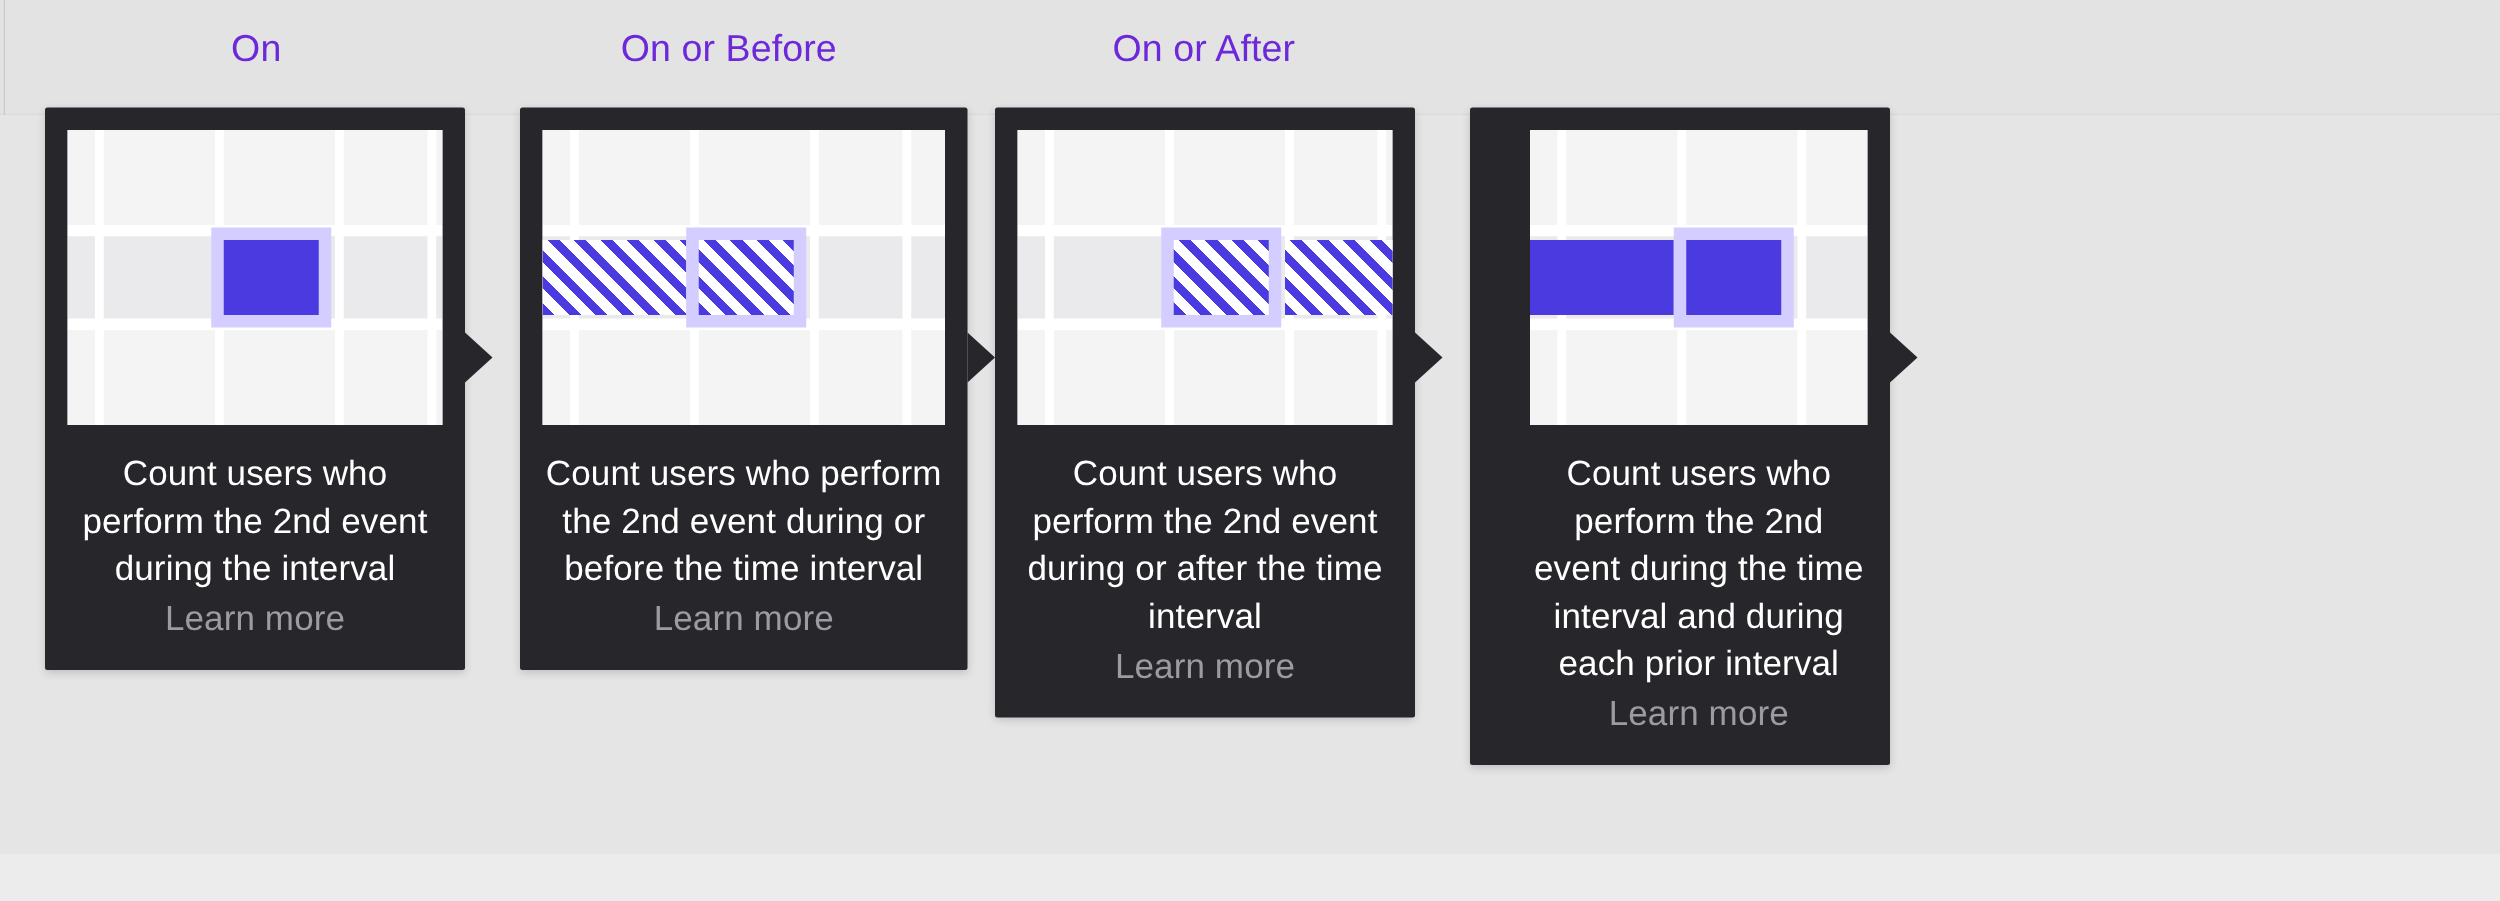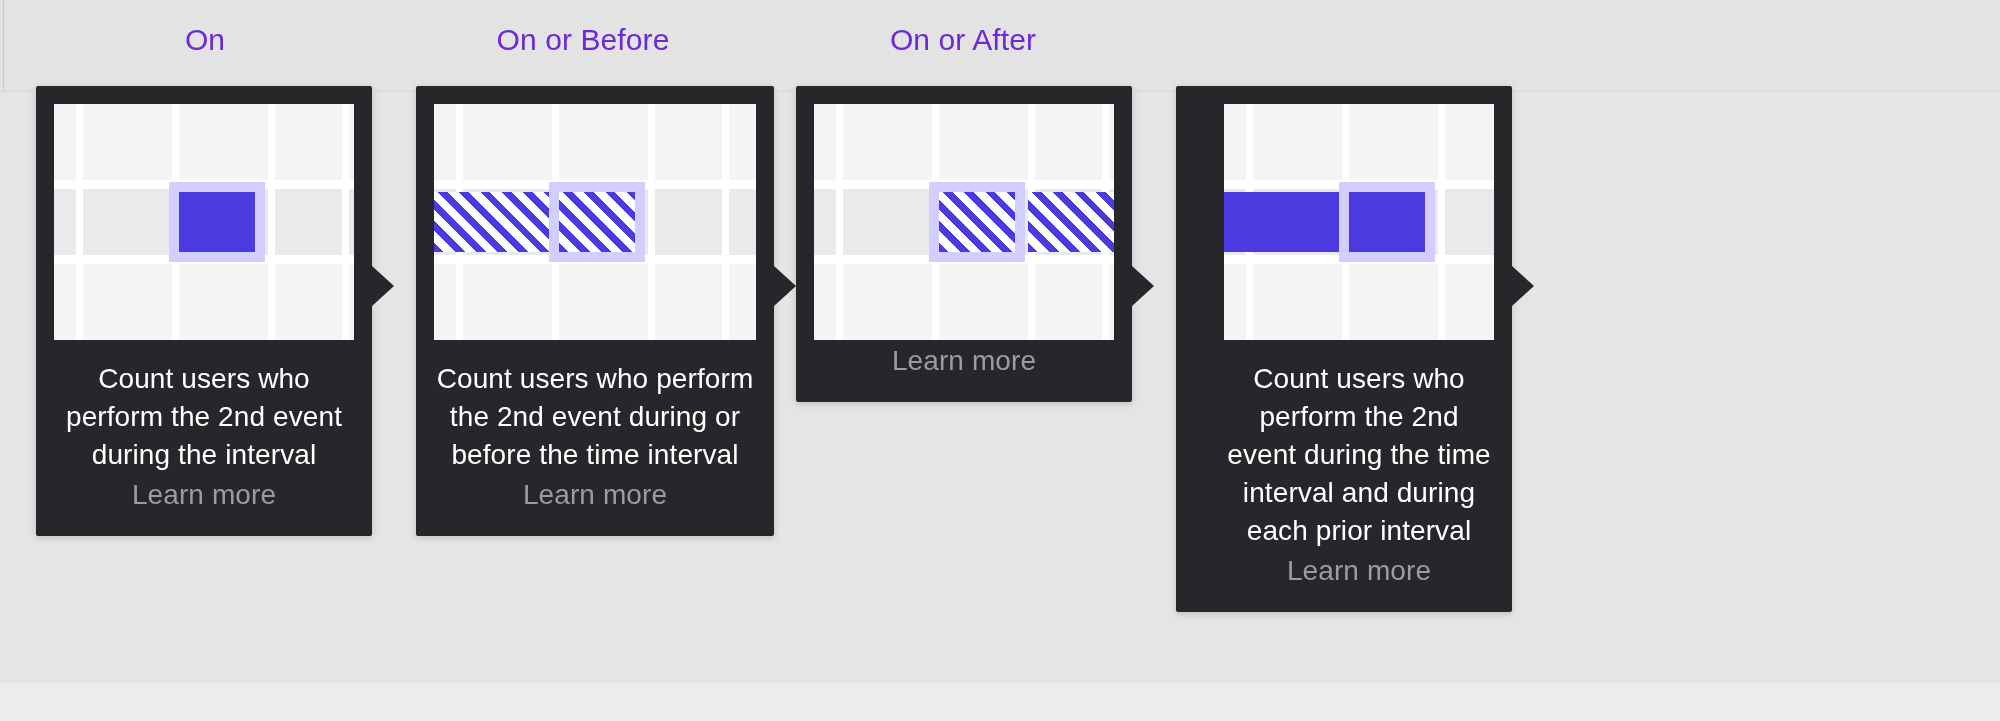--- a/index.html
+++ b/index.html
@@ -197,20 +197,21 @@
         <div class="grid-row" style="top:160px; height:76px;"></div>
         <div class="grid-col" style="left:22px;"></div>
         <div class="grid-col" style="left:118px;"></div>
         <div class="grid-col" style="left:214px;"></div>
         <div class="grid-col" style="left:288px;"></div>
       </div>
       <div class="mark selected-ring" style="left:115px; top:78px; width:96px; height:80px;"></div>
       <div class="mark hatch" style="left:125px; top:88px; width:76px; height:60px;"></div>
       <div class="mark hatch" style="left:214px; top:88px; width:122px; height:60px;"></div>
     </div>
+    <div class="card-desc">Count users who perform the 2nd event during or after the time interval</div>
     <span class="card-link">Learn more</span>
     <div class="card-pointer" style="right:-22px; top:180px;"></div>
   </div>
 
   <div class="card" style="left:1176px; top:86px; width:336px;padding-left:48px;">
     <div class="chart">
       <div class="chart-rows">
         <div class="grid-row" style="top:0;    height:76px;"></div>
         <div class="grid-hrule" style="top:76px;"></div>
         <div class="grid-row shaded" style="top:85px; height:66px;"></div>

